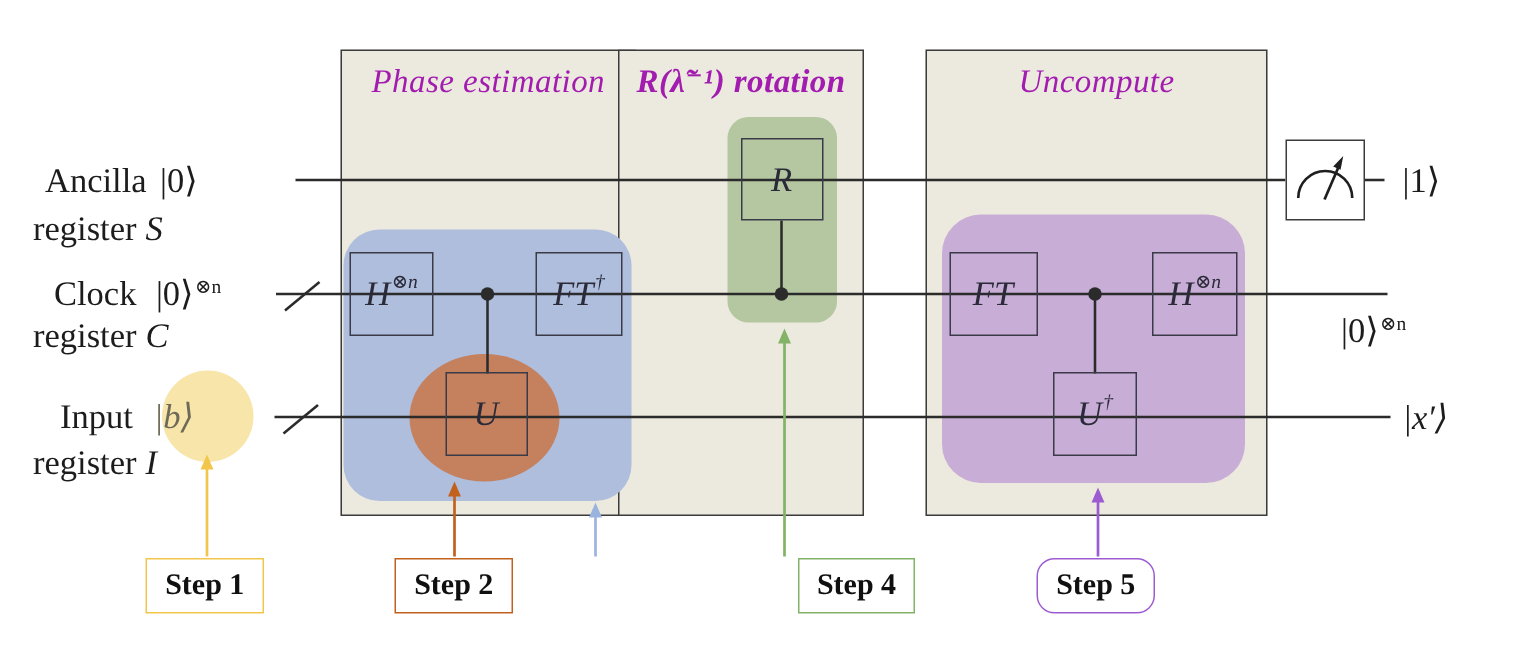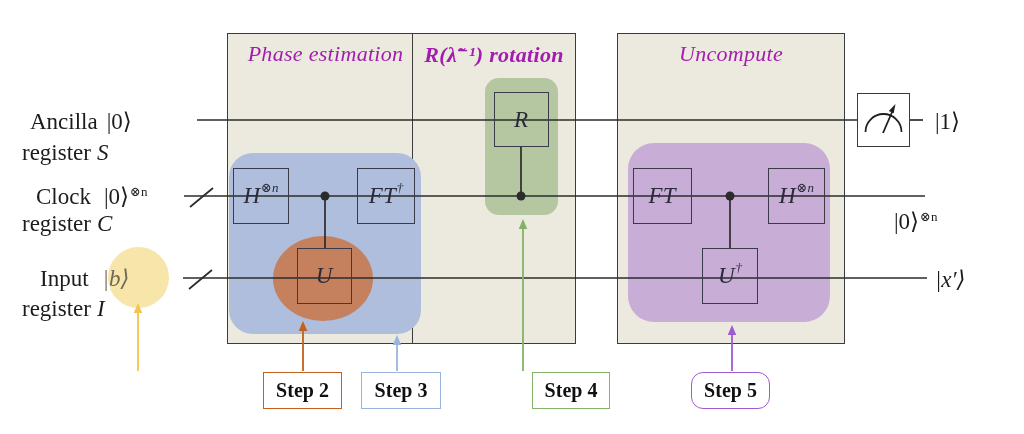--- a/index.html
+++ b/index.html
@@ -133,25 +133,25 @@
   <div class="out-label" style="left:935px;top:108px;">
     <span>|1⟩</span><span class="sup"></span>
   </div>
   <div class="out-label" style="left:894px;top:184px;margin-top:24px;">
     <span>|0⟩</span><span class="sup">⊗n</span>
   </div>
   <div class="out-label" style="left:935px;top:266px;font-style:italic;">
     <span>|x′⟩</span><span class="sup"></span>
   </div>
 
+  <div class="step-box" style="left: 97px; top: 372px; width: 79px; height: 37px; border-color: rgb(242, 198, 74);">
+    <span>Step 1</span>
+  </div>
   <div class="step-box" style="left: 263px; top: 372px; width: 79px; height: 37px; border-color: rgb(194, 96, 30);">
     <span>Step 2</span>
-  </div>
-  <div class="step-box" style="left: 361px; top: 372px; width: 80px; height: 37px; border-color: rgb(155, 179, 223);">
-    <span>Step 3</span>
   </div>
   <div class="step-box" style="left: 486px; top: 372px; width: 78px; height: 37px; border-color: rgb(130, 179, 102); margin-left: 46px;">
     <span>Step 4</span>
   </div>
   <div class="step-box" style="left: 691px; top: 372px; width: 79px; height: 37px; border-color: rgb(157, 91, 210); border-radius: 12px;">
     <span>Step 5</span>
   </div>
 
 </div>
 

